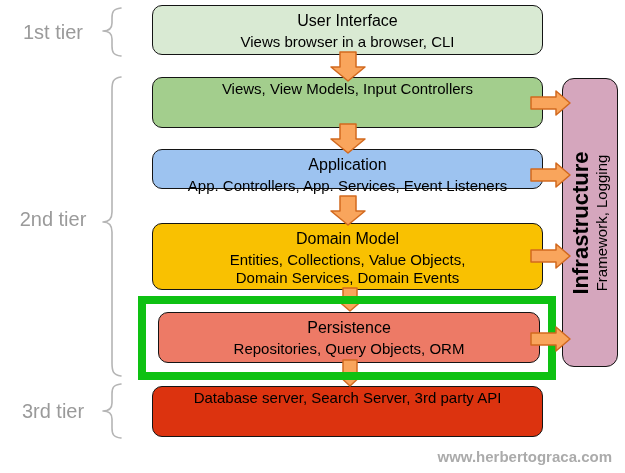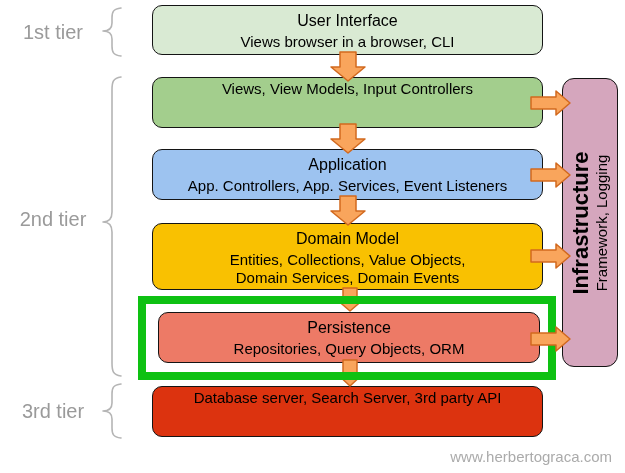--- a/index.html
+++ b/index.html
@@ -12,21 +12,21 @@
     font-size:20px; color:#9a9a9a; user-select:none;
   }
   .layer {
     position:absolute; box-sizing:border-box; text-align:center;
     border:1.6px solid #141414; border-radius:10px; z-index:1; padding-top:2px;
   }
   .layer .title { font-weight:normal; font-size:16px; line-height:25px; color:#000; }
   .layer .sub   { font-size:15px; line-height:18px; color:#000; }
   .box-ui          { left:152px; top:5px;   width:391px; height:50px; background:#d9ead3; }
   .box-presentation{ left:152px; top:77px;  width:391px; height:51px; background:#a3ce8d; }
-  .box-application { left:152px; top:149px; width:391px; height:51px; background:#9dc3f0; }
+  .box-application { left:152px; top:149px; width:391px; height:40px; background:#9dc3f0; }
   .box-domain      { left:152px; top:223px; width:391px; height:67px; background:#f9c101; }
   .box-persistence { left:158px; top:312px; width:382px; height:51px; background:#ed7a66; }
   .box-data        { left:152px; top:386px; width:391px; height:51px; background:#dc330f; }
   .infra {
     position:absolute; left:562px; top:78px; width:56px; height:289px;
     background:#d5a6bd; border:1.6px solid #141414; border-radius:12px;
     box-sizing:border-box; z-index:1;
   }
   .infra .rot {
     position:absolute; left:50%; top:50%;
@@ -36,21 +36,21 @@
   .infra-title { font-weight:bold; font-size:22px; line-height:24px; color:#000; }
   .infra-sub   { font-size:15px; line-height:18px; color:#000; }
   .overlay {
     position:absolute; left:0; top:0; width:625px; height:473px;
     z-index:5; pointer-events:none;
   }
   .arrow { fill:#f9a55c; stroke:#d2691e; stroke-width:1.5; stroke-linejoin:round; }
   .brace { fill:none; stroke:#b5b5b5; stroke-width:1.6; stroke-linecap:round; stroke-linejoin:round; }
   .hl-rect { fill:none; stroke:#0ec112; stroke-width:8; }
   .watermark {
-    position:absolute; right:13px; top:448px; font-size:15px; color:#ababab;
+    position:absolute; right:13px; top:448px; font-size:15px; color:#ababab;font-weight:bold;
   }
 </style>
 </head>
 <body>
 
 <div class="stage">
 
   <div class="tier-label" style="top:21px">1st tier</div>
   <div class="tier-label" style="top:208px">2nd tier</div>
   <div class="tier-label" style="top:400px">3rd tier</div>

